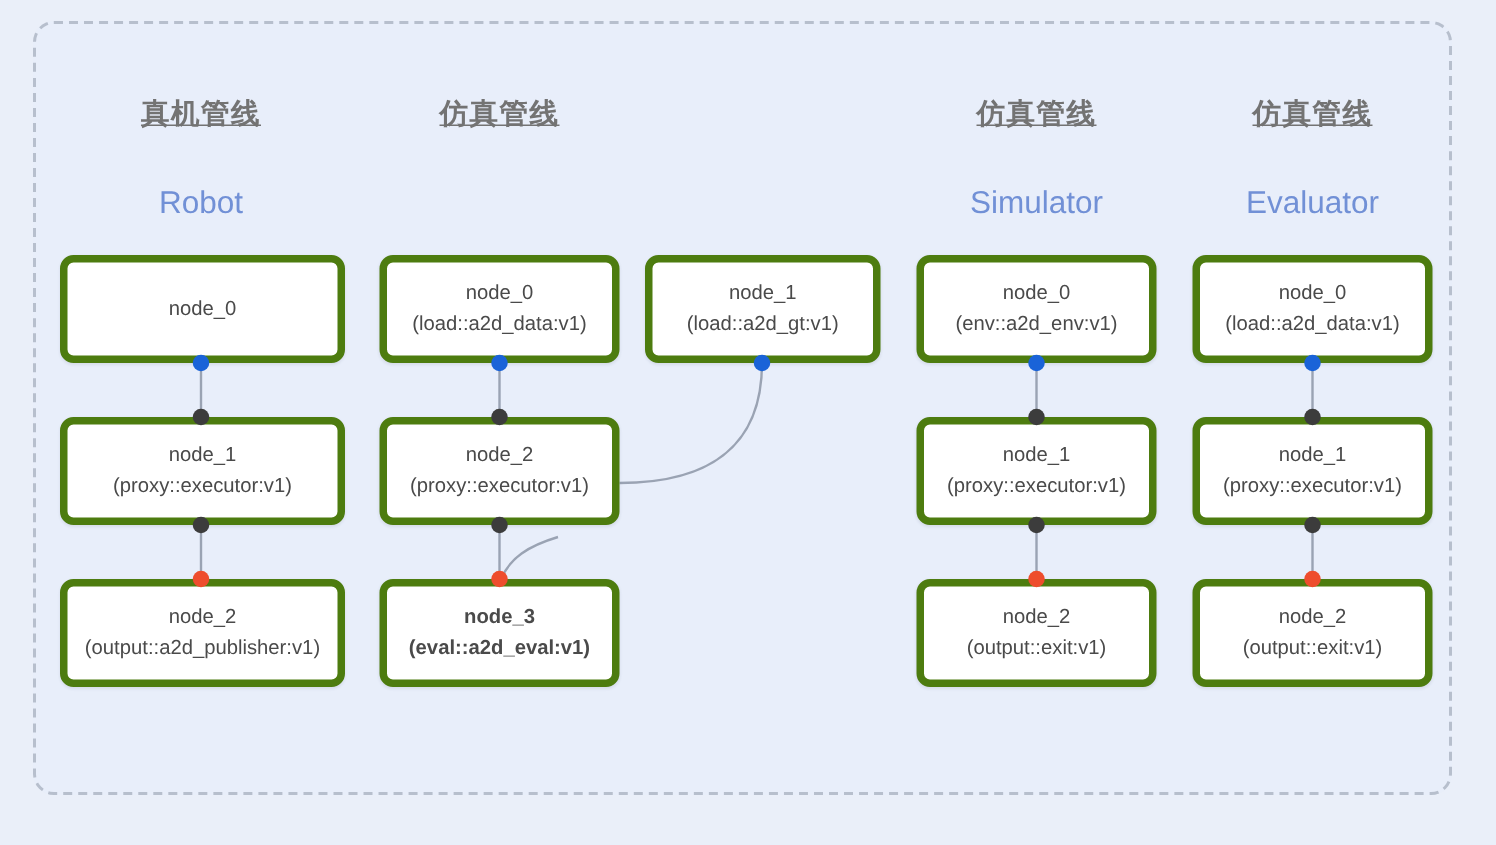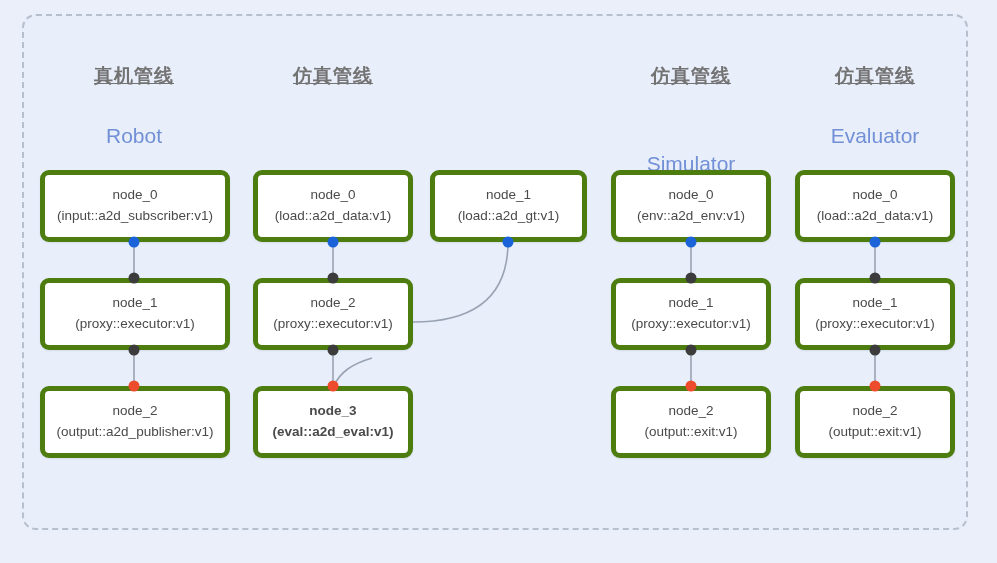--- a/index.html
+++ b/index.html
@@ -120,28 +120,27 @@
       <line x1="875" y1="350" x2="875" y2="386"></line>
     </g>
   </svg>
 
   <div class="col-title" style="left:44px; top:63px; width:180px;">真机管线</div>
   <div class="col-subtitle" style="left:44px; top:124px; width:180px;text-align:center;">Robot</div>
 
   <div class="col-title" style="left:243px; top:63px; width:180px;">仿真管线</div>
 
   <div class="col-title" style="left:601px; top:63px; width:180px;">仿真管线</div>
-  <div class="col-subtitle" style="left:601px; top:124px; width:180px;margin-top:28px;">Simulator</div>
+  <div class="col-subtitle" style="left:601px; top:124px; width:180px;">Simulator</div>
 
   <div class="col-title" style="left:785px; top:63px; width:180px;">仿真管线</div>
   <div class="col-subtitle" style="left:785px; top:124px; width:180px;">Evaluator</div>
 
   <div class="node" style="left:40px; top:170px; width:190px; height:72px;">
     <span class="n-id">node_0</span>
-    <span class="n-type">(input::a2d_subscriber:v1)</span>
   </div>
   <div class="node" style="left:40px; top:278px; width:190px; height:72px;">
     <span class="n-id">node_1</span>
     <span class="n-type">(proxy::executor:v1)</span>
   </div>
   <div class="node" style="left:40px; top:386px; width:190px; height:72px;">
     <span class="n-id">node_2</span>
     <span class="n-type">(output::a2d_publisher:v1)</span>
   </div>
   <div class="port port-out" style="left:134px; top:242px;"></div>

